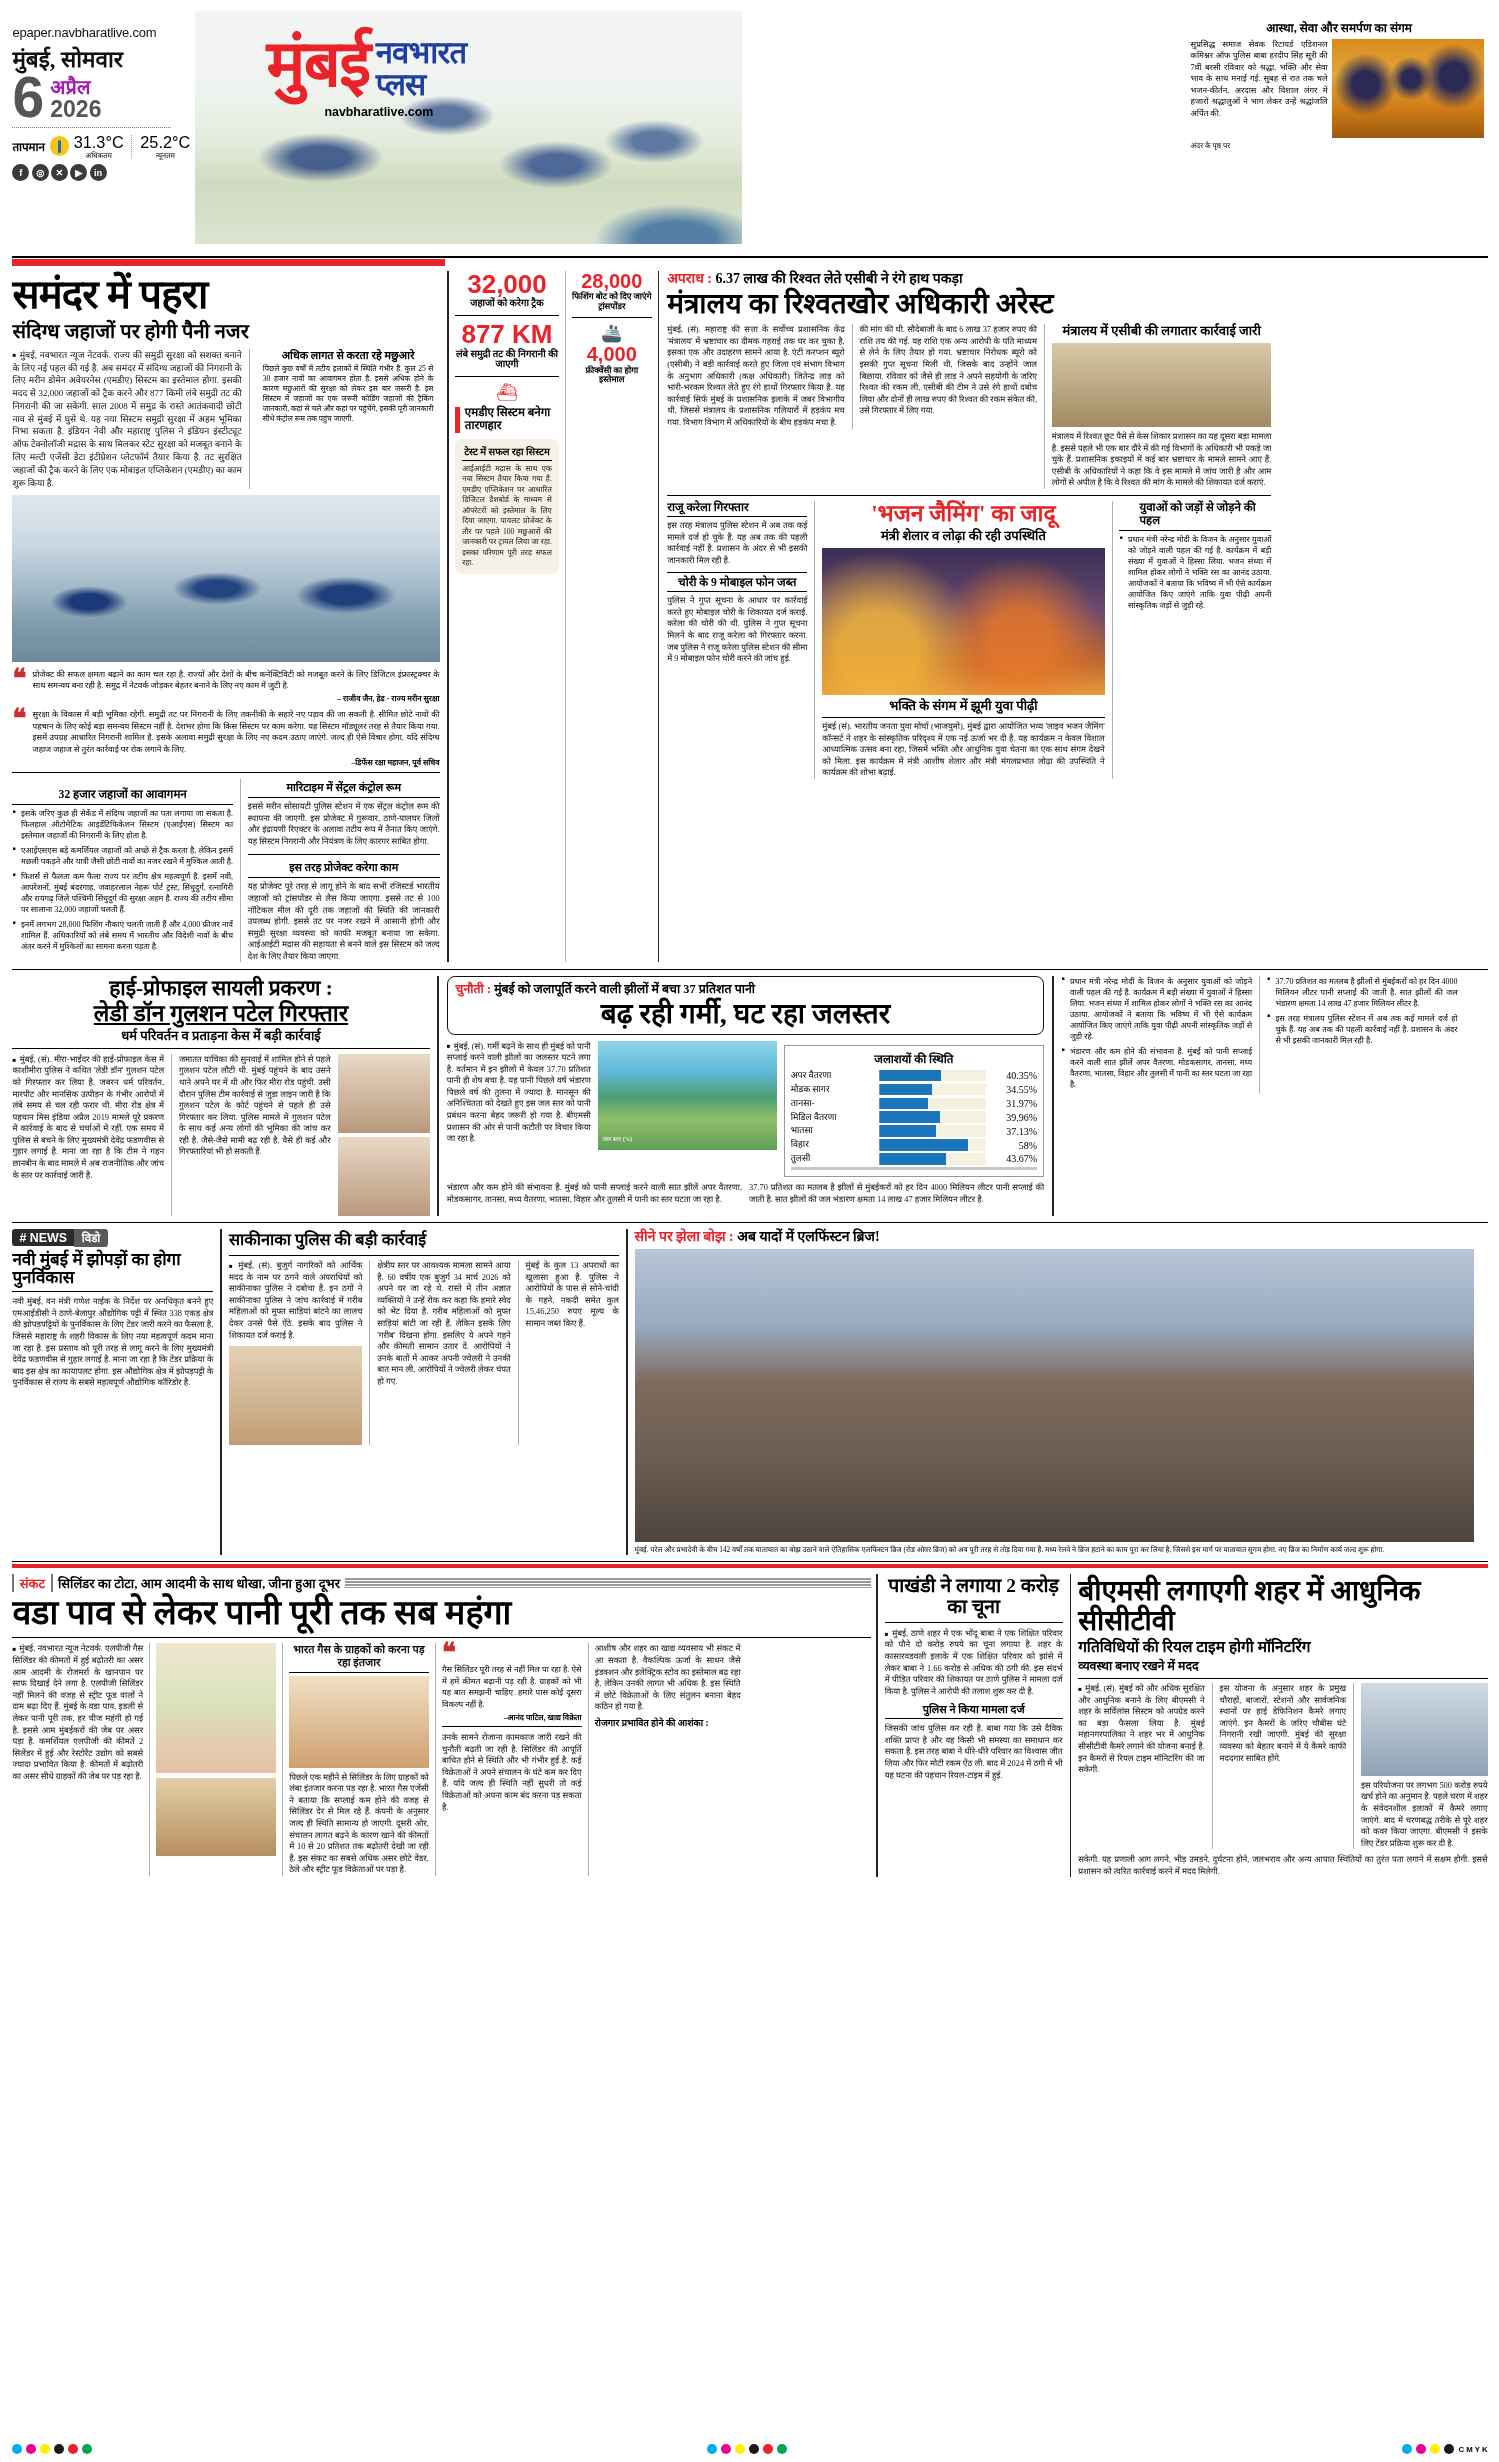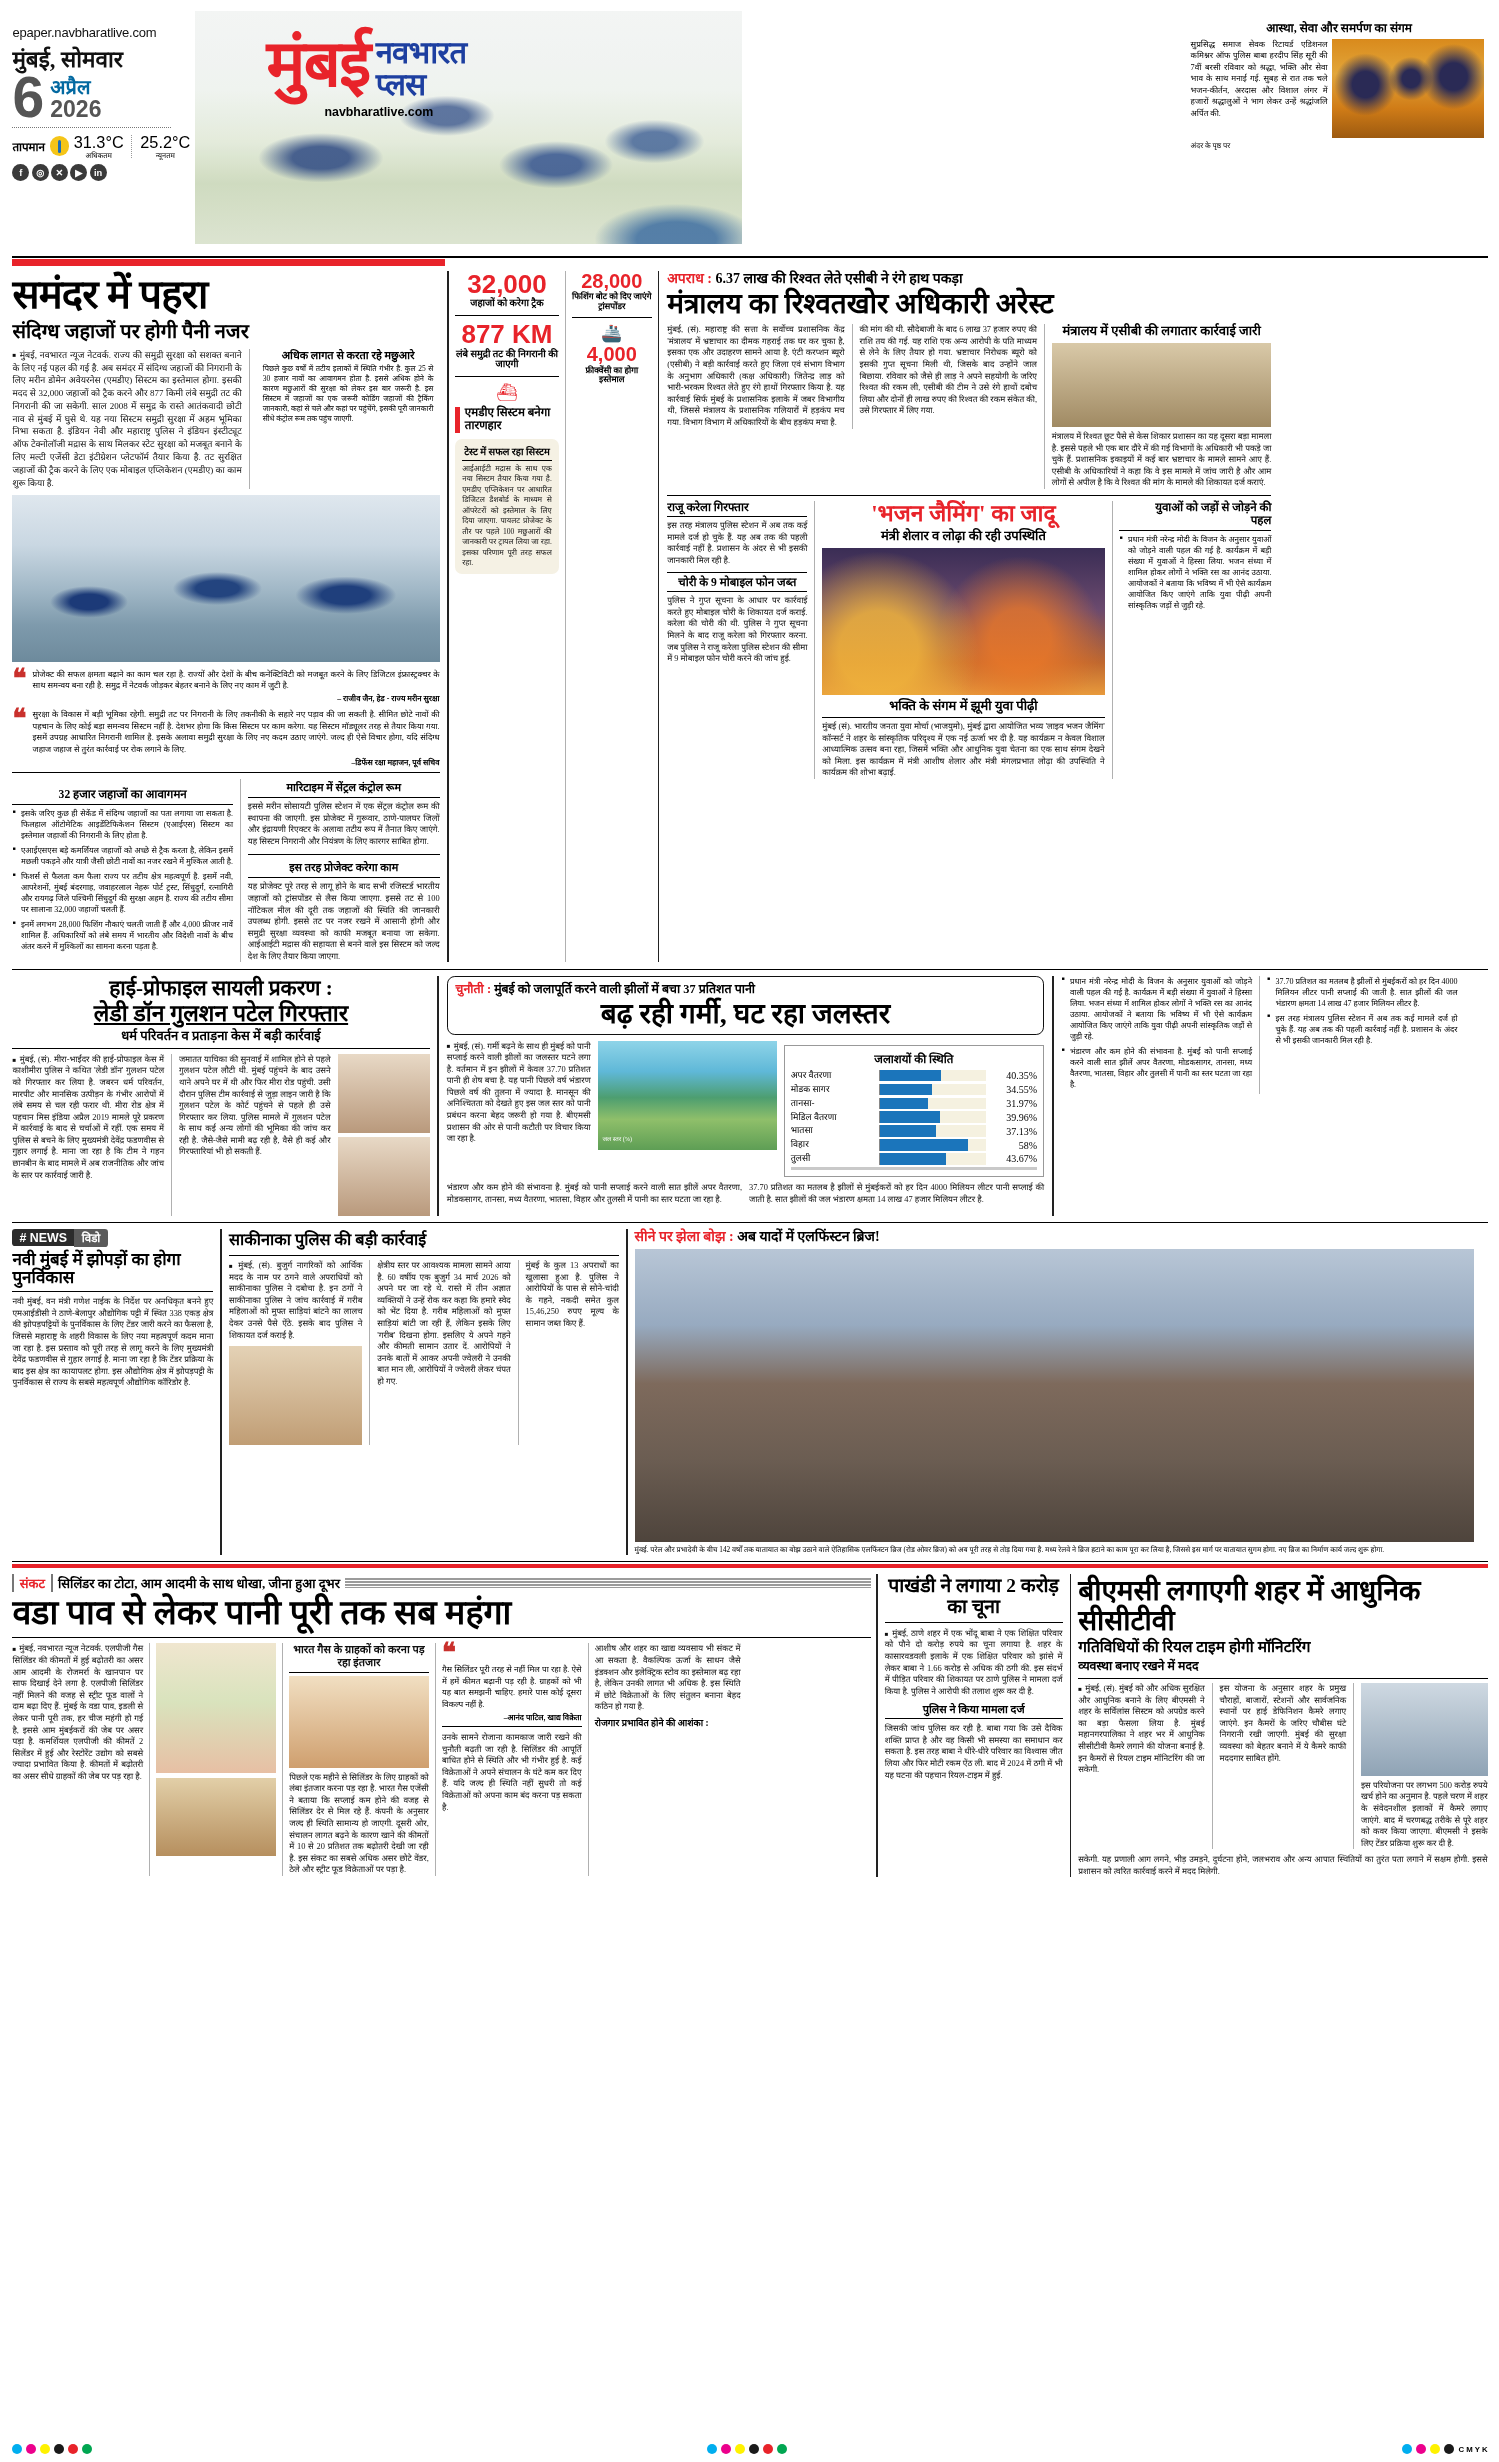--- a/index.html
+++ b/index.html
@@ -74,21 +74,21 @@
   }
   .epaper-url { font-size: 13px; color: #111; font-family: "Liberation Sans", sans-serif; letter-spacing:-0.2px;}
   .mast-city {
     font-size: 22.5px; font-weight: 700; margin-top: 3.1px; color: #111;
   }
   .mast-date-row { display: flex; align-items: flex-end; gap: 6.2px; margin-top: -1.6px; }
   .mast-day {
     font-size: 57px; font-weight: 800; color: #555;
     font-family: "Liberation Sans", sans-serif; line-height: .85;
   }
-  .mast-month { font-size: 20px; font-weight: 700; color: #0369a1; line-height: 1.1; }
+  .mast-month { font-size: 20px; font-weight: 700; color: #a21caf; line-height: 1.1; }
   .mast-year {
     font-size: 23px; font-weight: 800; color: #555;
     font-family: "Liberation Sans", sans-serif; line-height: 1;
   }
   .dotline {
     border-top: 1.6px dotted #777; margin: 6.2px 0 4.7px 0; width: 159px;
   }
   .temp-row { display: flex; align-items: center; gap: 4.7px; }
   .temp-label { font-size: 11.6px; font-weight: 700; }
   .thermo {
@@ -461,21 +461,21 @@
         <div class="col" style="flex:1.45;">
           <div class="sec-hl red" style="font-size:23px;text-align:center;">'भजन जैमिंग' का जादू</div>
           <div class="sec-sub" style="text-align:center;">मंत्री शेलार व लोढ़ा की रही उपस्थिति</div>
           <div class="photo crowd" style="height:147px;margin-top:3.9px;"></div>
           <div class="mini-title" style="font-size:13px;text-align:center;margin-top:3.9px;">भक्ति के संगम में झूमी युवा पीढ़ी</div>
           <div class="rule-thin" style="margin:3.1px 0;"></div>
           <div class="body-text sm">मुंबई (सं). भारतीय जनता युवा मोर्चा (भाजयुमो), मुंबई द्वारा आयोजित भव्य 'लाइव भजन जैमिंग' कॉन्सर्ट ने शहर के सांस्कृतिक परिदृश्य में एक नई ऊर्जा भर दी है. यह कार्यक्रम न केवल विशाल आध्यात्मिक उत्सव बना रहा, जिसमें भक्ति और आधुनिक युवा चेतना का एक साथ संगम देखने को मिला. इस कार्यक्रम में मंत्री आशीष शेलार और मंत्री मंगलप्रभात लोढ़ा की उपस्थिति ने कार्यक्रम की शोभा बढ़ाई.</div>
         </div>
         <div class="vrule"></div>
         <div class="col" style="flex:.78;">
-          <div class="mini-title" style="font-size:11.6px;text-align:right;margin-left:20px;">युवाओं को जड़ों से जोड़ने की पहल</div>
+          <div class="mini-title" style="font-size:11.6px;text-align:left;margin-left:20px;">युवाओं को जड़ों से जोड़ने की पहल</div>
           <div class="rule-thin" style="margin:3.1px 0;"></div>
           <ul class="bullets">
             <li>प्रधान मंत्री नरेन्द्र मोदी के विजन के अनुसार युवाओं को जोड़ने वाली पहल की गई है. कार्यक्रम में बड़ी संख्या में युवाओं ने हिस्सा लिया. भजन संध्या में शामिल होकर लोगों ने भक्ति रस का आनंद उठाया. आयोजकों ने बताया कि भविष्य में भी ऐसे कार्यक्रम आयोजित किए जाएंगे ताकि युवा पीढ़ी अपनी सांस्कृतिक जड़ों से जुड़ी रहे.</li>
           </ul>
         </div>
       </div>
     </div>
   </div>
 
   <div class="rule" style="margin:6.2px 0 5.4px 0;"></div>

